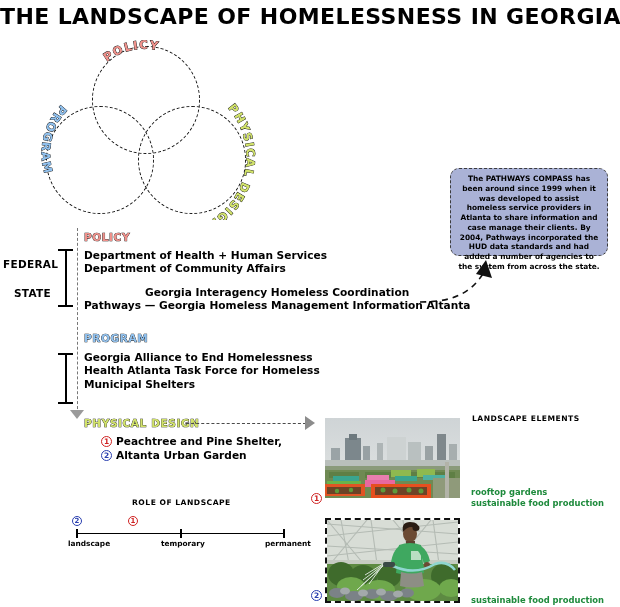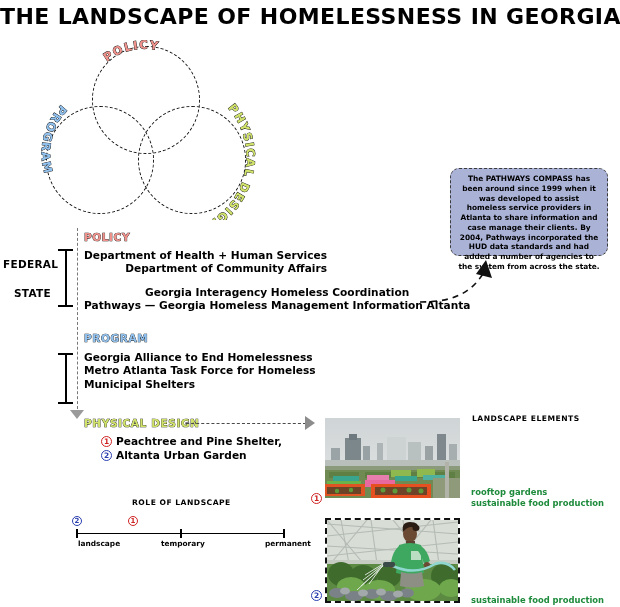--- a/index.html
+++ b/index.html
@@ -73,21 +73,21 @@
   
   .listblock {
     position: absolute;
     font-family: "DejaVu Sans", sans-serif;
     font-size: 10.6px;
     font-weight: bold;
     line-height: 1.26;
     color: #000;
     white-space: nowrap;
   }
-  #list-federal  { left: 84px; top: 249px; text-align: right; }
+  #list-federal  { left: 84px; top: 249px; }
   #list-state    { left: 84px; top: 286px; text-align: center; }
   #list-program  { left: 84px; top: 351px; }
 
   
   .sidelabel {
     position: absolute;
     font-family: "DejaVu Sans", sans-serif;
     font-size: 10.5px;
     font-weight: bold;
     color: #000;
@@ -178,21 +178,21 @@
     position: absolute; width: 1.6px; height: 9px; background: #000; top: 529px;
   }
   #tick-left  { left: 76px; }
   #tick-mid   { left: 180px; }
   #tick-right { left: 283px; }
   .scale-lbl {
     position: absolute; top: 539px;
     font-family: "DejaVu Sans", sans-serif;
     font-size: 7.4px; font-weight: bold; color: #000; white-space: nowrap;
   }
-  #slbl-landscape { left: 78px; }
+  #slbl-landscape { left: 68px; }
   #slbl-temporary { left: 161px; }
   #slbl-permanent { left: 265px; }
   .scale-marker {
     position: absolute;
     width: 10px; height: 10px; line-height: 9px;
     border-radius: 50%; border: 1.1px solid currentColor;
     text-align: center; font-size: 7px; font-weight: bold;
     font-family: "DejaVu Sans", sans-serif;
     box-sizing: border-box;
   }
@@ -293,21 +293,21 @@
 <div class="tag" id="tag-program">PROGRAM</div>
 
 <div class="ibeam" id="bracket-program">
   <div class="cap top"></div>
     <div class="stem"></div>
     <div class="cap bot"></div>
 </div>
 
 <div class="listblock" id="list-program">
   <div>Georgia Alliance to End Homelessness</div>
-  <div>Metro Atlanta Task Force for Homeless</div>
+  <div>Health Atlanta Task Force for Homeless</div>
   <div>Municipal Shelters</div>
 </div>
 
 <div class="tag" id="tag-physical">PHYSICAL DESIGN</div>
 <div class="abs" id="hconn"></div>
 <div class="abs" id="hconn-arrow"></div>
 
 <div class="numitem" id="item-1">
   <span class="numcircle num-1">1</span><span>Peachtree and Pine Shelter,</span>
 </div>

